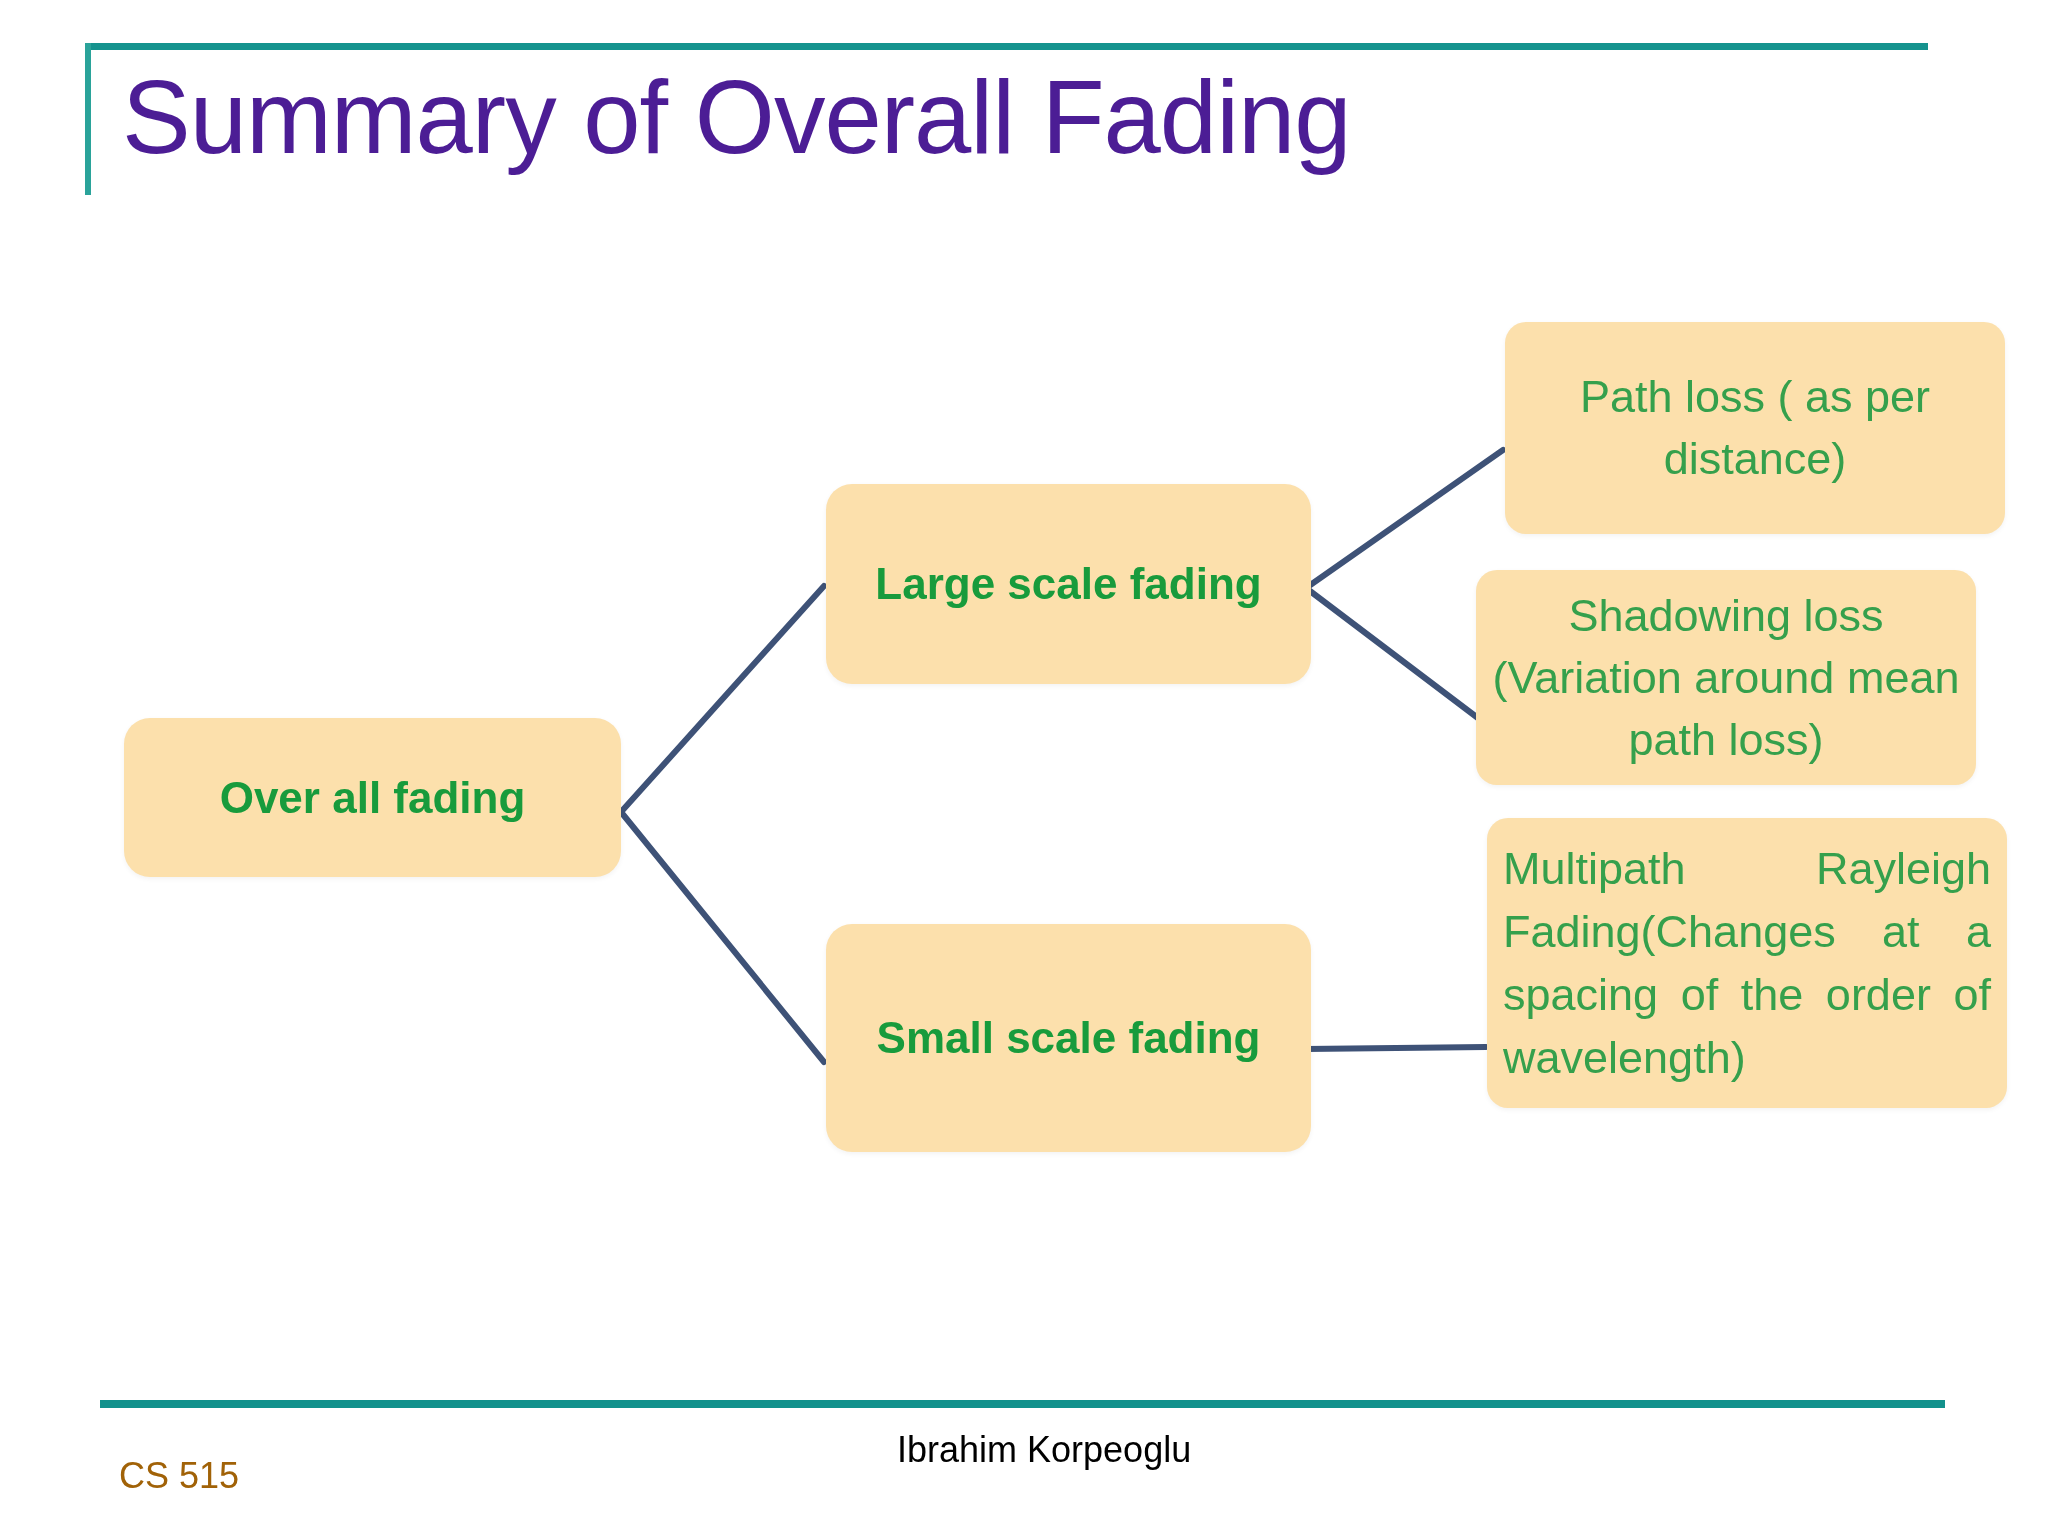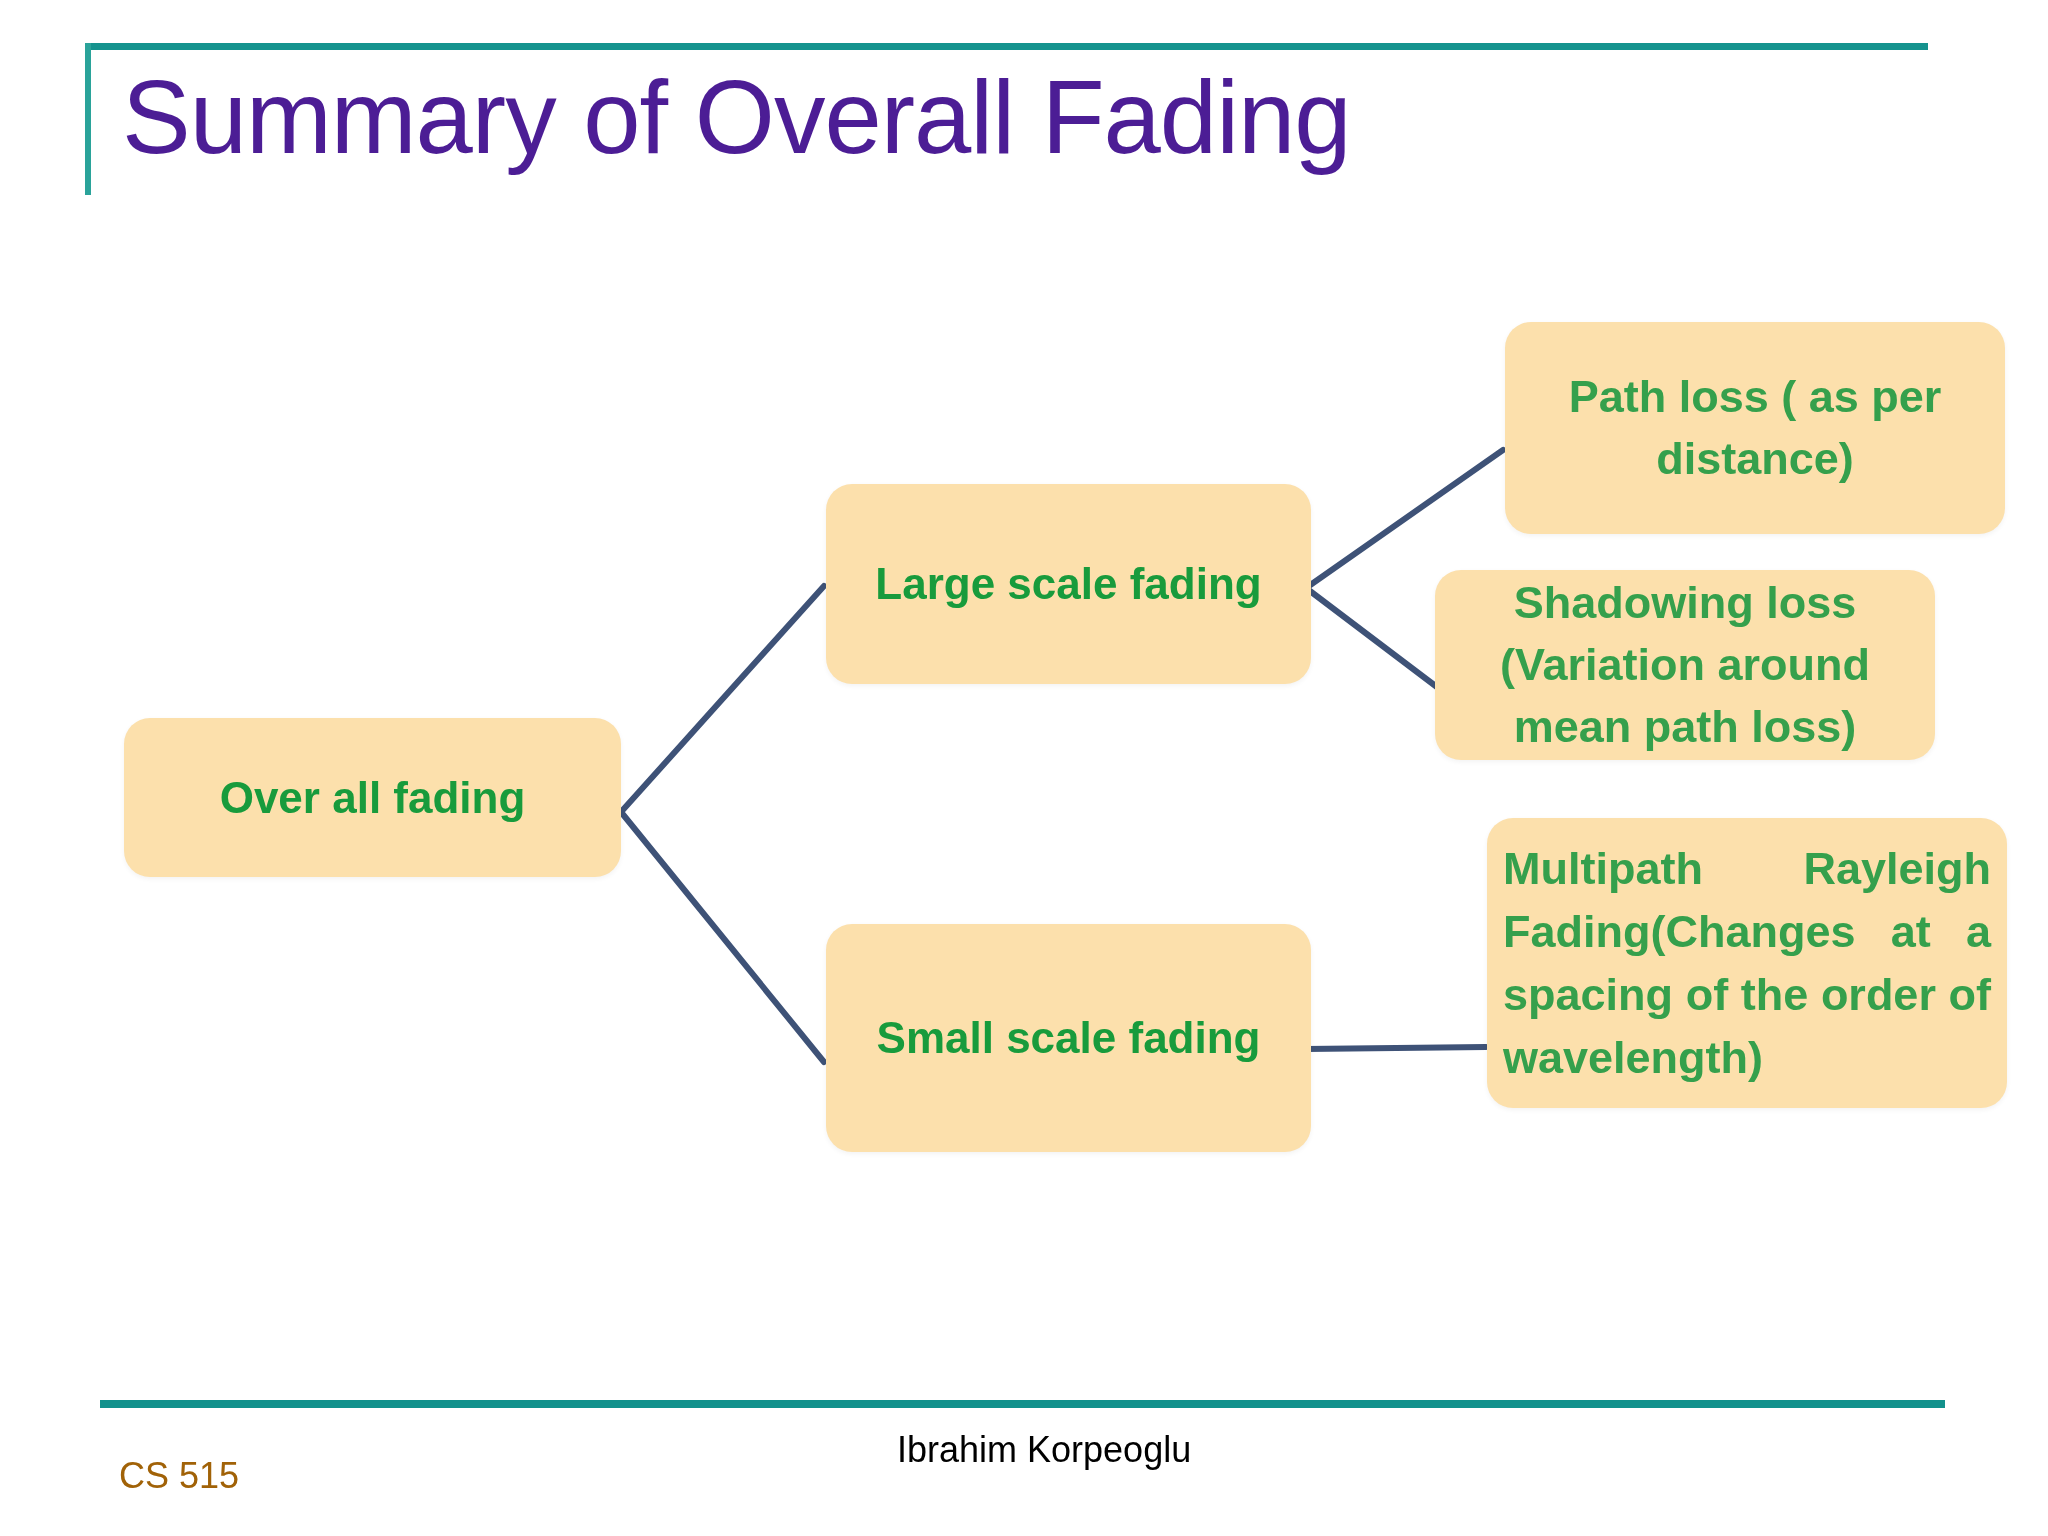--- a/index.html
+++ b/index.html
@@ -70,31 +70,32 @@
     box-shadow: 0 2px 5px rgba(0,0,0,0.05);
   }
   .node.bold {
     font-weight: bold;
     font-size: 44px;
     line-height: 50px;
     color: #189B3C;
     text-align: center;
   }
   .node.leaf {
-    font-weight: 700;
+    font-weight: 400;
     font-size: 45px;
     line-height: 62px;
     color: #35A04C;
+    border-radius: 21px;
   }
 
   #node-overall      { left: 124px;  top: 718px;  width: 497px;  height: 159px; }
   #node-large        { left: 826px;  top: 484px;  width: 485px;  height: 200px; }
   #node-small        { left: 826px;  top: 924px;  width: 485px;  height: 228px; }
   #node-pathloss     { left: 1505px; top: 322px;  width: 500px;  height: 212px; }
-  #node-shadowing    { left: 1435px; top: 570px;  width: 500px;  height: 190px; }
+  #node-shadowing    { left: 1476px; top: 570px;  width: 500px;  height: 215px; }
   #node-multipath    { left: 1487px; top: 818px;  width: 520px;  height: 290px;
                        justify-content: flex-start; text-align: left; }
   #node-multipath .txt {
     padding: 0 16px;
     text-align: justify;
     text-align-last: left;
     font-size: 45px;
     line-height: 63px;
   }
 

